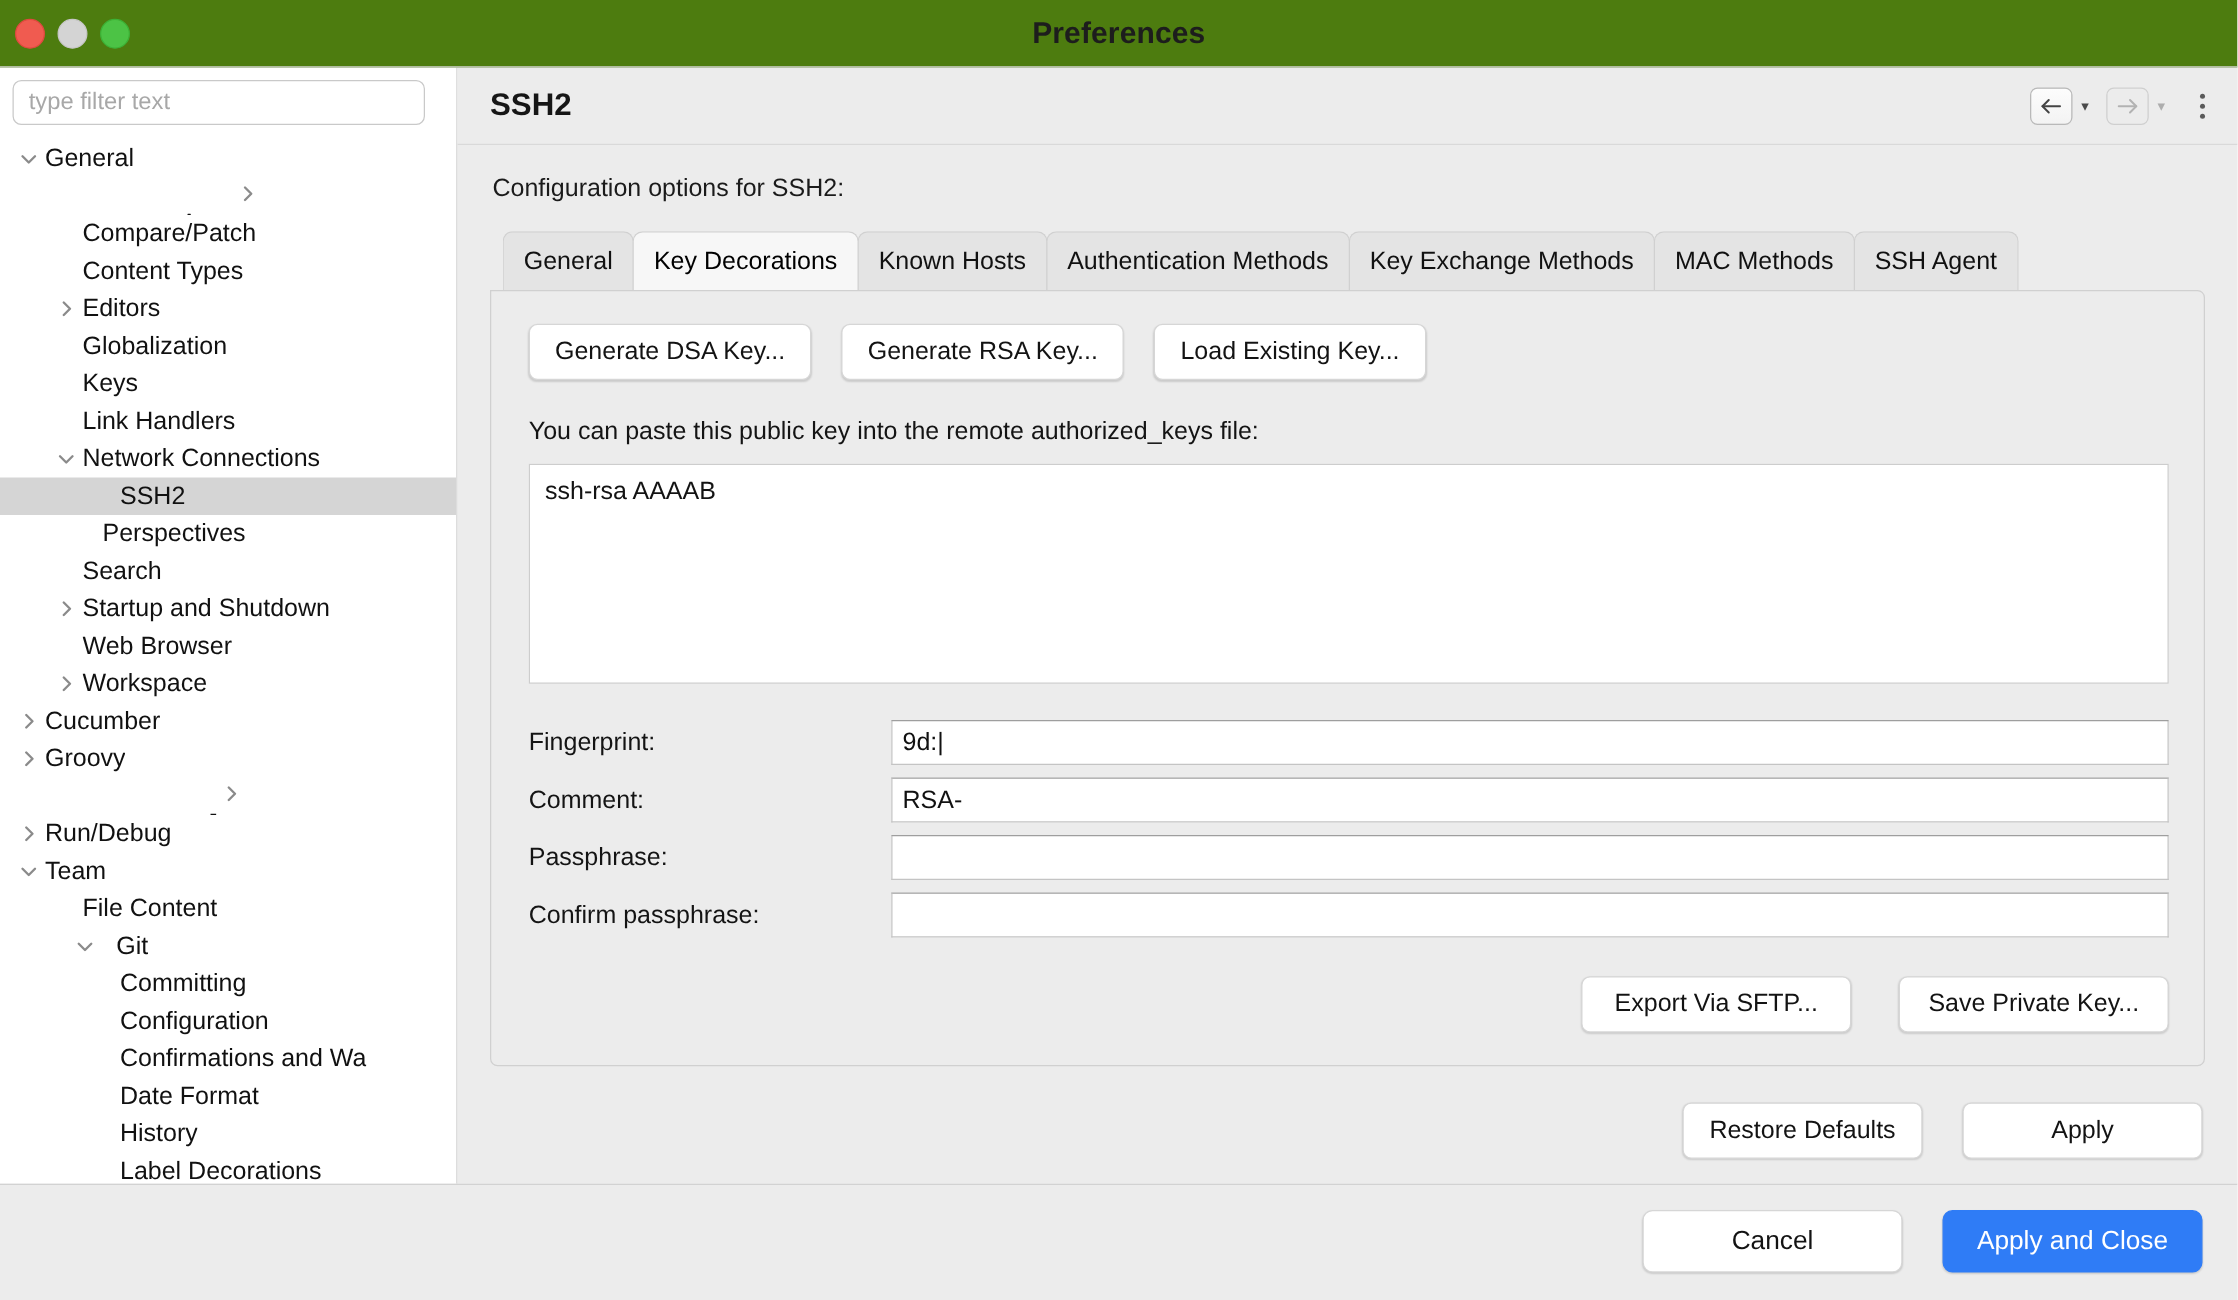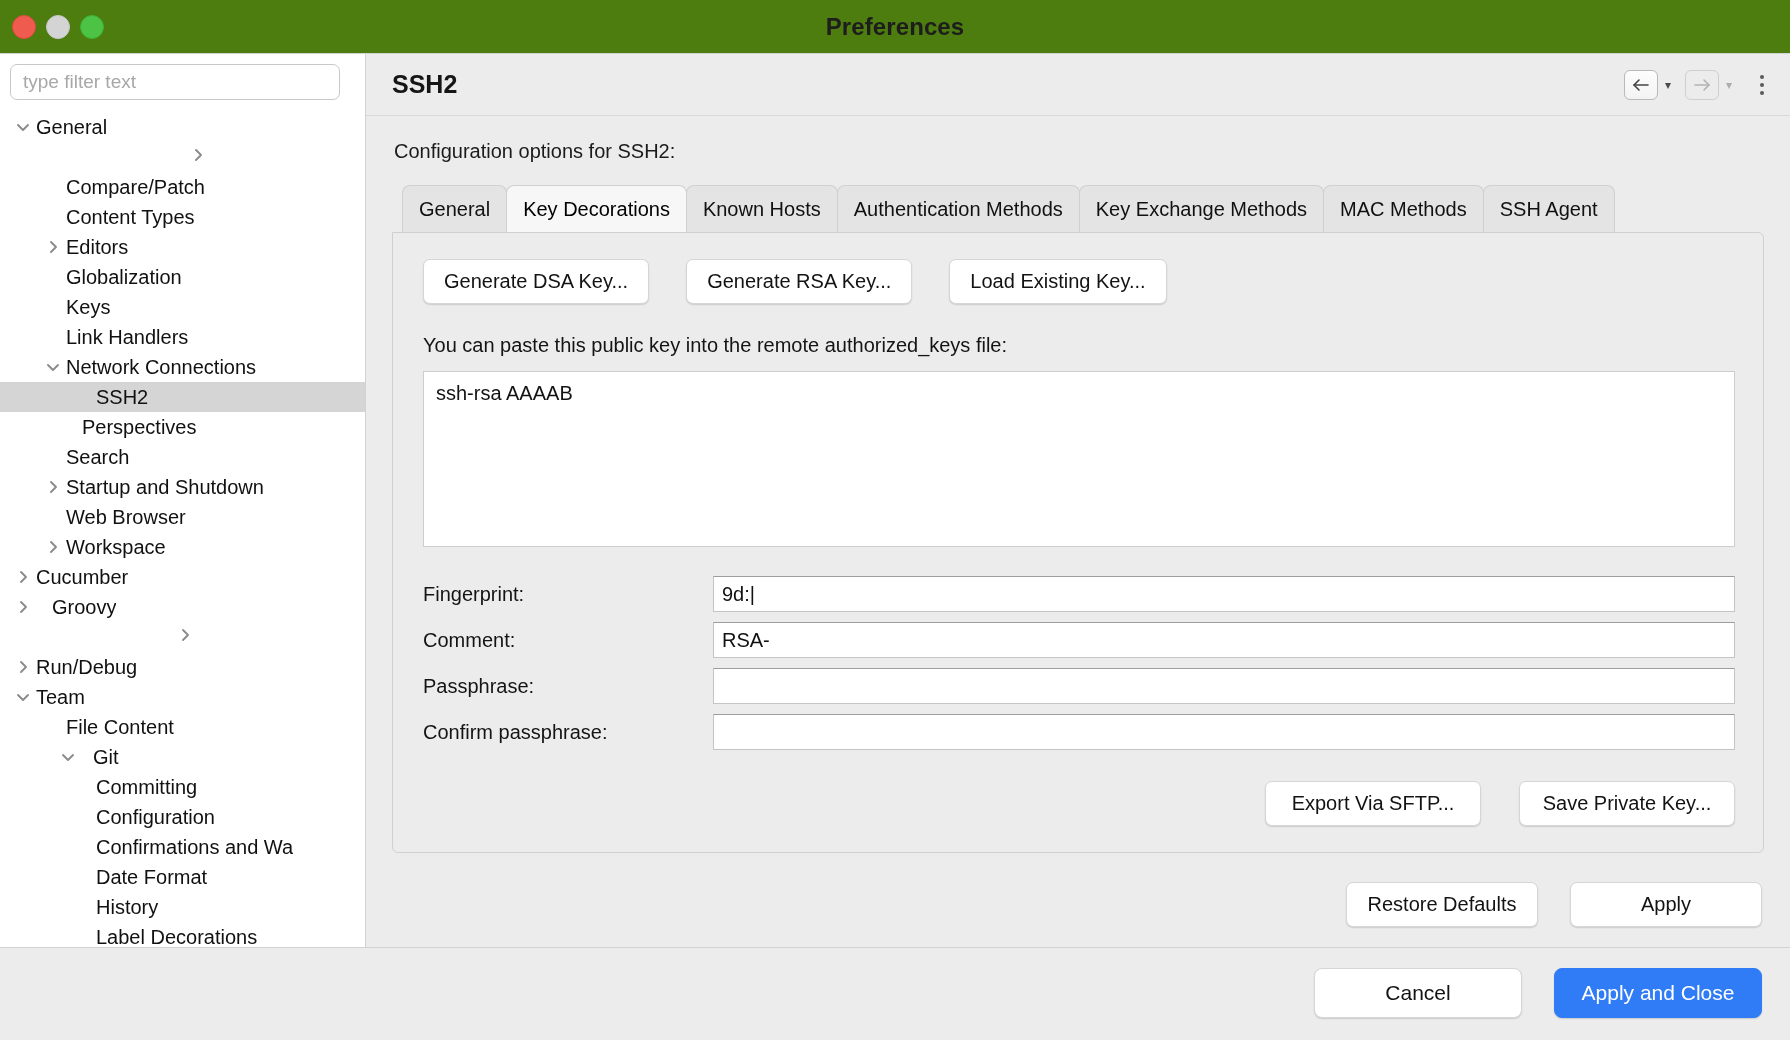--- a/index.html
+++ b/index.html
@@ -111,21 +111,21 @@
   .tab.active { background: #f7f7f7; color: #000; border-color: #d0d0d0; }
 
   .tabpanel {
     background: #ececec;
     border: 1px solid #d0d0d0;
     border-radius: 0 6px 6px 6px;
     padding: 26px 28px 26px 30px;
     min-height: 0;
   }
 
-  .btn-row { display: flex; gap: 37px; margin-bottom: 30px; }
+  .btn-row { display: flex; gap: 24px; margin-bottom: 30px; }
   .btn {
     background: #ffffff; border: 1px solid #d6d6d6; border-radius: 7px;
     padding: 10px 20px; font-size: 20px; color: #131313;
     box-shadow: 0 1px 1.5px rgba(0,0,0,.14);
     white-space: nowrap;
   }
   .paste-label { font-size: 20px; color: #141414; margin-bottom: 14px; }
   .keybox {
     background: #ffffff; border: 1px solid #cdcdcd;
     height: 176px; padding: 10px 12px;
@@ -277,21 +277,21 @@
             <span class="tlabel">Workspace</span>
           </div>
           <div class="tnode" style="padding-left: 10px;">
             <span class="tw">
               <svg width="11" height="14" viewBox="0 0 11 14" fill="none" stroke="#8b8b8b" stroke-width="1.9" stroke-linecap="round" stroke-linejoin="round">
                 <path d="M3 2 L8 7 L3 12"></path>
               </svg>
             </span>
             <span class="tlabel">Cucumber</span>
           </div>
-          <div class="tnode" style="padding-left: 10px; gap: 16px;">
+          <div class="tnode" style="padding-left: 10px;">
             <span class="tw">
               <svg width="11" height="14" viewBox="0 0 11 14" fill="none" stroke="#8b8b8b" stroke-width="1.9" stroke-linecap="round" stroke-linejoin="round">
                 <path d="M3 2 L8 7 L3 12"></path>
               </svg>
             </span>
             <span class="tlabel">Groovy</span>
           </div>
           <div class="tnode" style="padding-left: 10px; flex-direction: column;">
             <span class="tw">
               <svg width="11" height="14" viewBox="0 0 11 14" fill="none" stroke="#8b8b8b" stroke-width="1.9" stroke-linecap="round" stroke-linejoin="round">

